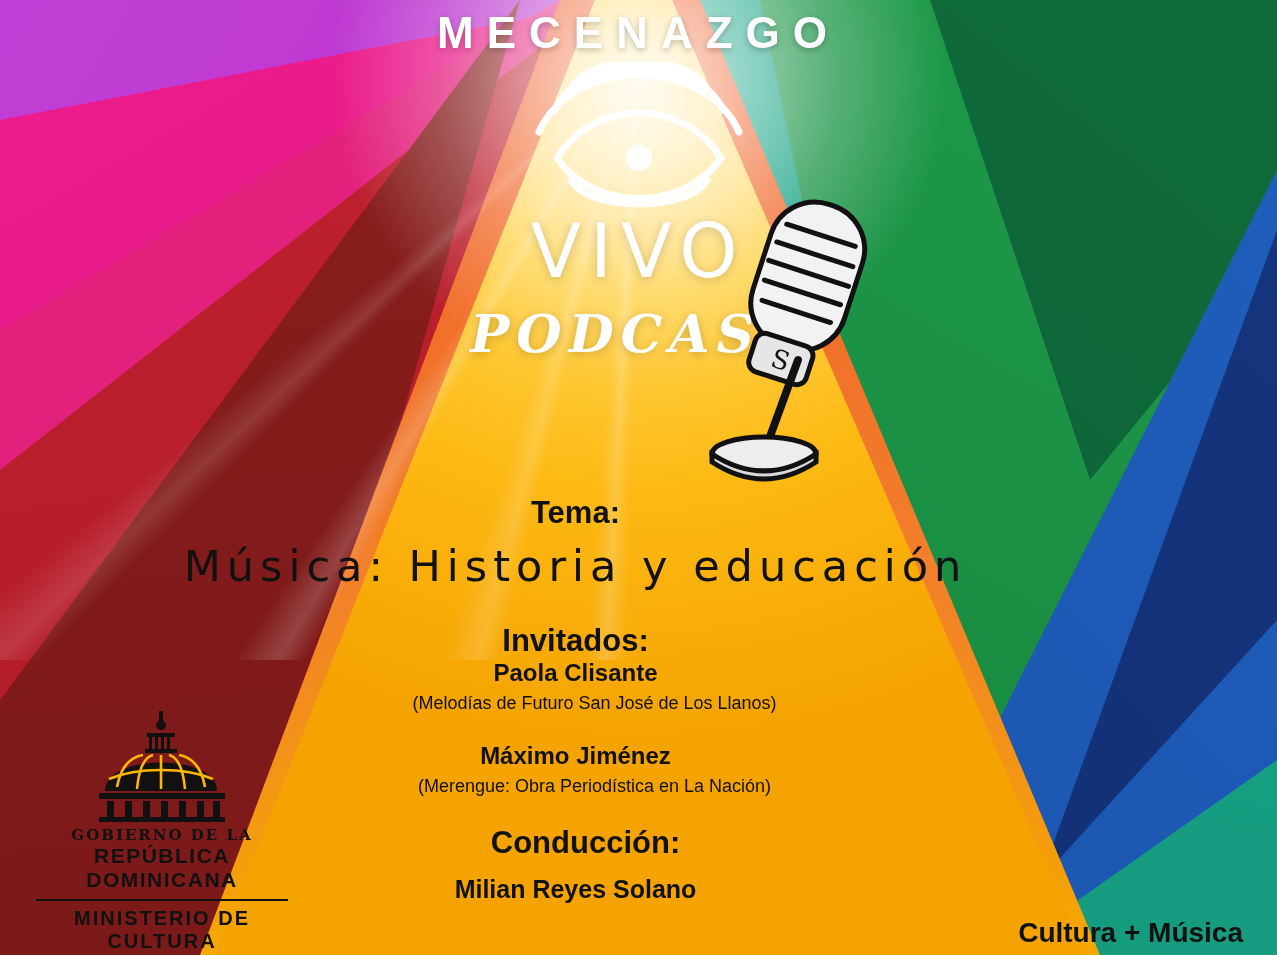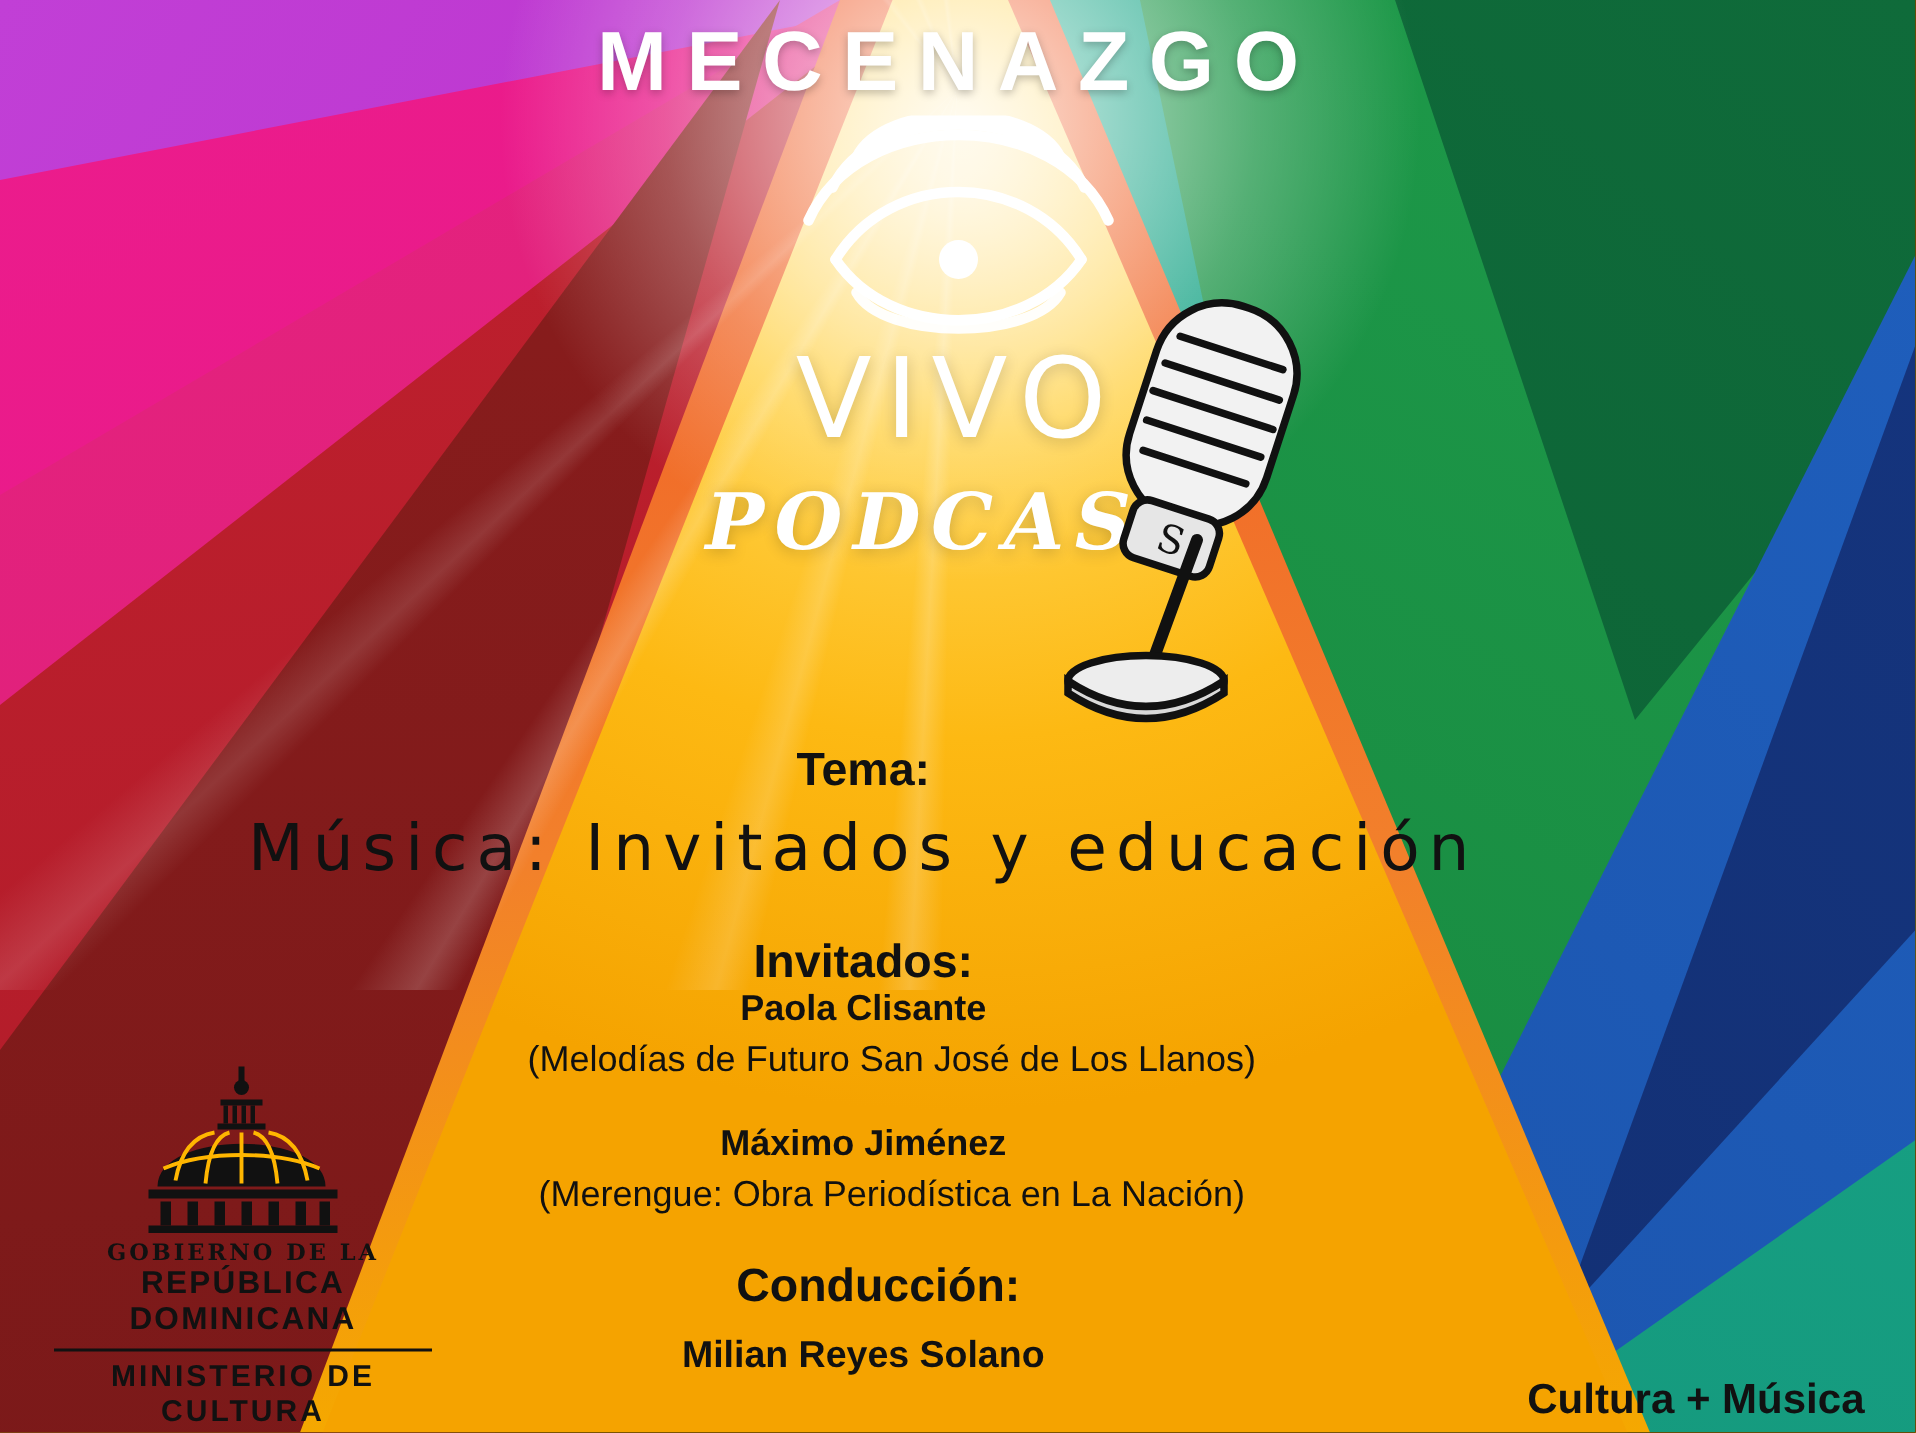--- a/index.html
+++ b/index.html
@@ -129,21 +129,21 @@
   .brand {
     position: absolute;
     left: 0;
     top: 0;
     width: 1277px;
     text-align: center;
     color: #fff;
     pointer-events: none;
   }
   .brand-mecenazgo {
-    font-size: 56px;
+    font-size: 44px;
     font-weight: bold;
     letter-spacing: 13px;
     margin-top: 8px;
     text-shadow: 0 2px 6px rgba(0,0,0,.25);
   }
   .eye-wrap {
     margin-top: 4px;
     height: 150px;
   }
   .brand-vivo {
@@ -197,21 +197,21 @@
     margin: 0 0 32px 0;
     font-family: "DejaVu Sans", sans-serif;
   }
   .invitados-label { font-size: 31px; }
   .guest-name {
     font-size: 24px;
     font-weight: bold;
     margin: 0 0 6px 0;
   }
   .guest-org {
-    font-size: 24px;
+    font-size: 18px;
     font-weight: normal;
     margin: 0 0 28px 0;
     padding-left: 38px;
   }
   .conduccion-label { font-size: 31px; margin-bottom: 14px; padding-left: 20px; }
   .host-name {
     font-size: 25px;
     font-weight: bold;
     margin: 0;
     text-align: center;
@@ -327,21 +327,21 @@
 
       <path d="M108 170 L78 252" stroke="#111" stroke-width="8" fill="none" stroke-linecap="round"></path>
 
       <ellipse cx="74" cy="264" rx="52" ry="17" fill="#ededed" stroke="#111" stroke-width="5"></ellipse>
       <path d="M22 264 q52 34 104 0 v8 q-52 34 -104 0 z" fill="#d9d9d9" stroke="#111" stroke-width="5"></path>
     </svg>
   </div>
 
   <div class="content">
     <p class="label tema-label">Tema:</p>
-    <p class="tema-value">Música: Invitados y educación</p>
+    <p class="tema-value">Música: Historia y educación</p>
 
     <p class="label invitados-label">Invitados:</p>
 
     <p class="guest-name">Paola Clisante</p>
     <p class="guest-org">(Melodías de Futuro San José de Los Llanos)</p>
 
     <p class="guest-name">Máximo Jiménez</p>
     <p class="guest-org">(Merengue: Obra  Periodística en La Nación)</p>
 
     <p class="label conduccion-label">Conducción:</p>

